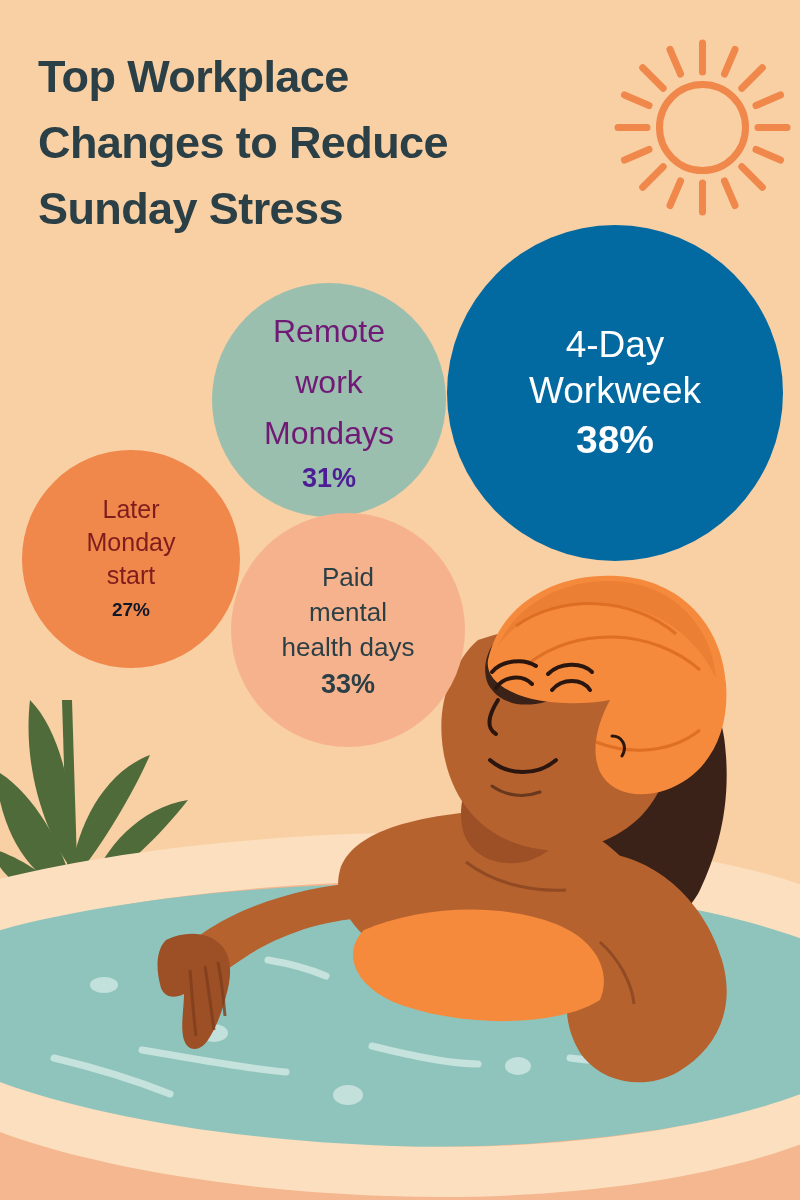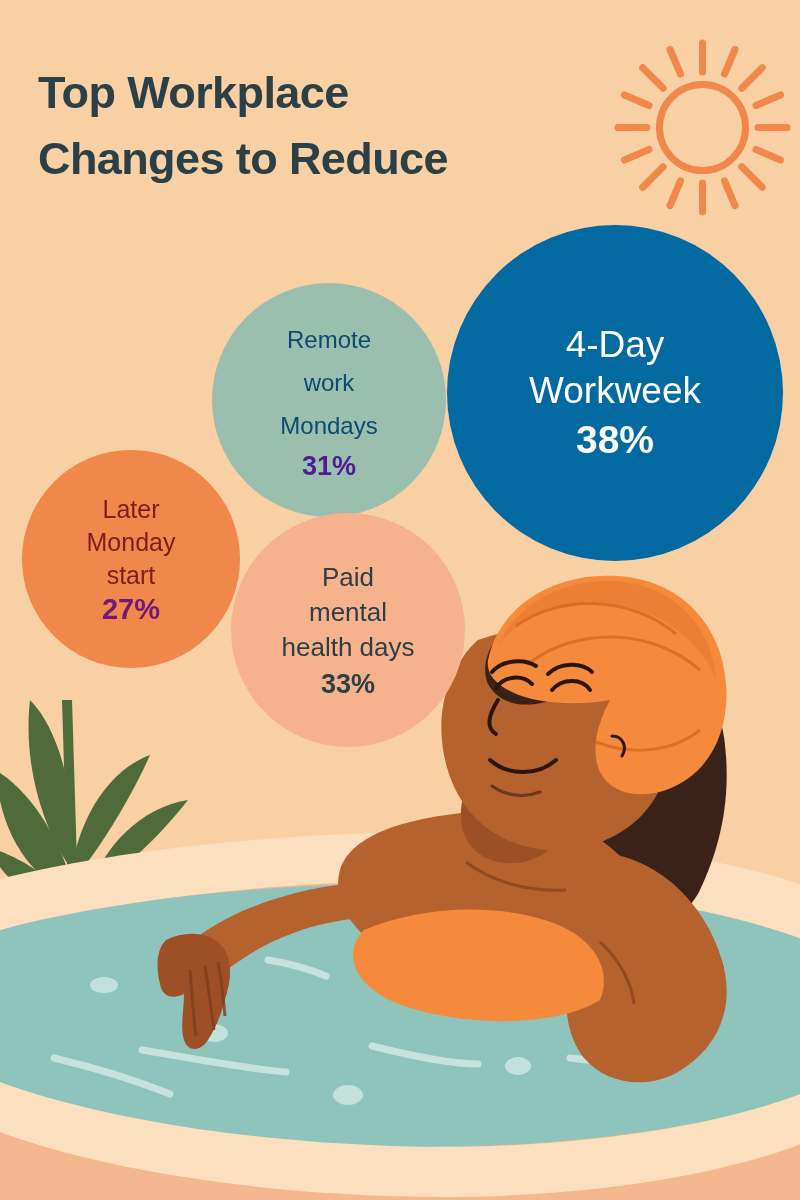--- a/index.html
+++ b/index.html
@@ -13,21 +13,21 @@
     height: 1200px;
     overflow: hidden;
     background: #F9CFA4;
     font-family: "Liberation Sans", sans-serif;
   }
 
   
   #title-block {
     position: absolute;
     left: 38px;
-    top: 60px;
+    top: 44px;
     width: 580px;
     z-index: 30;
   }
   .title-line {
     font-family: "Liberation Sans", sans-serif;
     font-size: 45px;
     font-weight: bold;
     letter-spacing: -0.6px;
     line-height: 66px;
     color: #2B3F46;
@@ -73,31 +73,31 @@
   }
   #bubble-4day .b-label { font-size: 37px; line-height: 46px; color: #FFFFFF; }
   #bubble-4day .b-value { font-size: 39px; line-height: 48px; color: #FFFFFF; margin-top: 2px; }
 
   
   #bubble-remote {
     left: 212px; top: 283px; width: 234px; height: 234px;
     background: #9BBFAE;
     z-index: 21;
   }
-  #bubble-remote .b-label { font-size: 24px; line-height: 43px; color: #0c4a6e; }
+  #bubble-remote .b-label { font-size: 32px; line-height: 51px; color: #701a75; }
   #bubble-remote .b-value { font-size: 27px; line-height: 34px; color: #4c1d95; margin-top: 2px; }
 
   
   #bubble-later {
     left: 22px; top: 450px; width: 218px; height: 218px;
     background: #F0874B;
     z-index: 20;
   }
   #bubble-later .b-label { font-size: 25px; line-height: 33px; color: #7f1d1d; }
-  #bubble-later .b-value { font-size: 29px; line-height: 33px; color: #701a75; margin-top: 1px; }
+  #bubble-later .b-value { font-size: 19px; line-height: 33px; color: #0f172a; margin-top: 1px; }
 
   
   #bubble-mental {
     left: 231px; top: 513px; width: 234px; height: 234px;
     background: #F6B28C;
     z-index: 21;
   }
   #bubble-mental .b-label { font-size: 26px; line-height: 35px; color: #2B3F46; }
   #bubble-mental .b-value { font-size: 27px; line-height: 34px; color: #2B3F46; margin-top: 2px; }
 
@@ -217,20 +217,21 @@
     </g>
     <g stroke="#7E3E1C" stroke-width="3" fill="none" opacity="0.65">
       <path d="M466 862 C 492 882, 528 892, 566 890"></path>
       <path d="M600 942 C 620 960, 632 984, 634 1004"></path>
     </g>
   </svg>
 
   <div id="title-block">
     <div class="title-line">Top Workplace</div>
     <div class="title-line">Changes to Reduce</div>
+    <div class="title-line">Sunday Stress</div>
   </div>
 
   <svg id="sun-icon" viewBox="0 0 185 185" xmlns="http://www.w3.org/2000/svg">
     <g stroke="#F0874B" stroke-width="7" stroke-linecap="round" fill="none">
       <circle cx="92.5" cy="92.5" r="43"></circle>
       <line x1="92.5" y1="8" x2="92.5" y2="37"></line>
       <line x1="92.5" y1="148" x2="92.5" y2="177"></line>
       <line x1="8" y1="92.5" x2="37" y2="92.5"></line>
       <line x1="148" y1="92.5" x2="177" y2="92.5"></line>
       <line x1="32.7" y1="32.7" x2="53.2" y2="53.2"></line>

